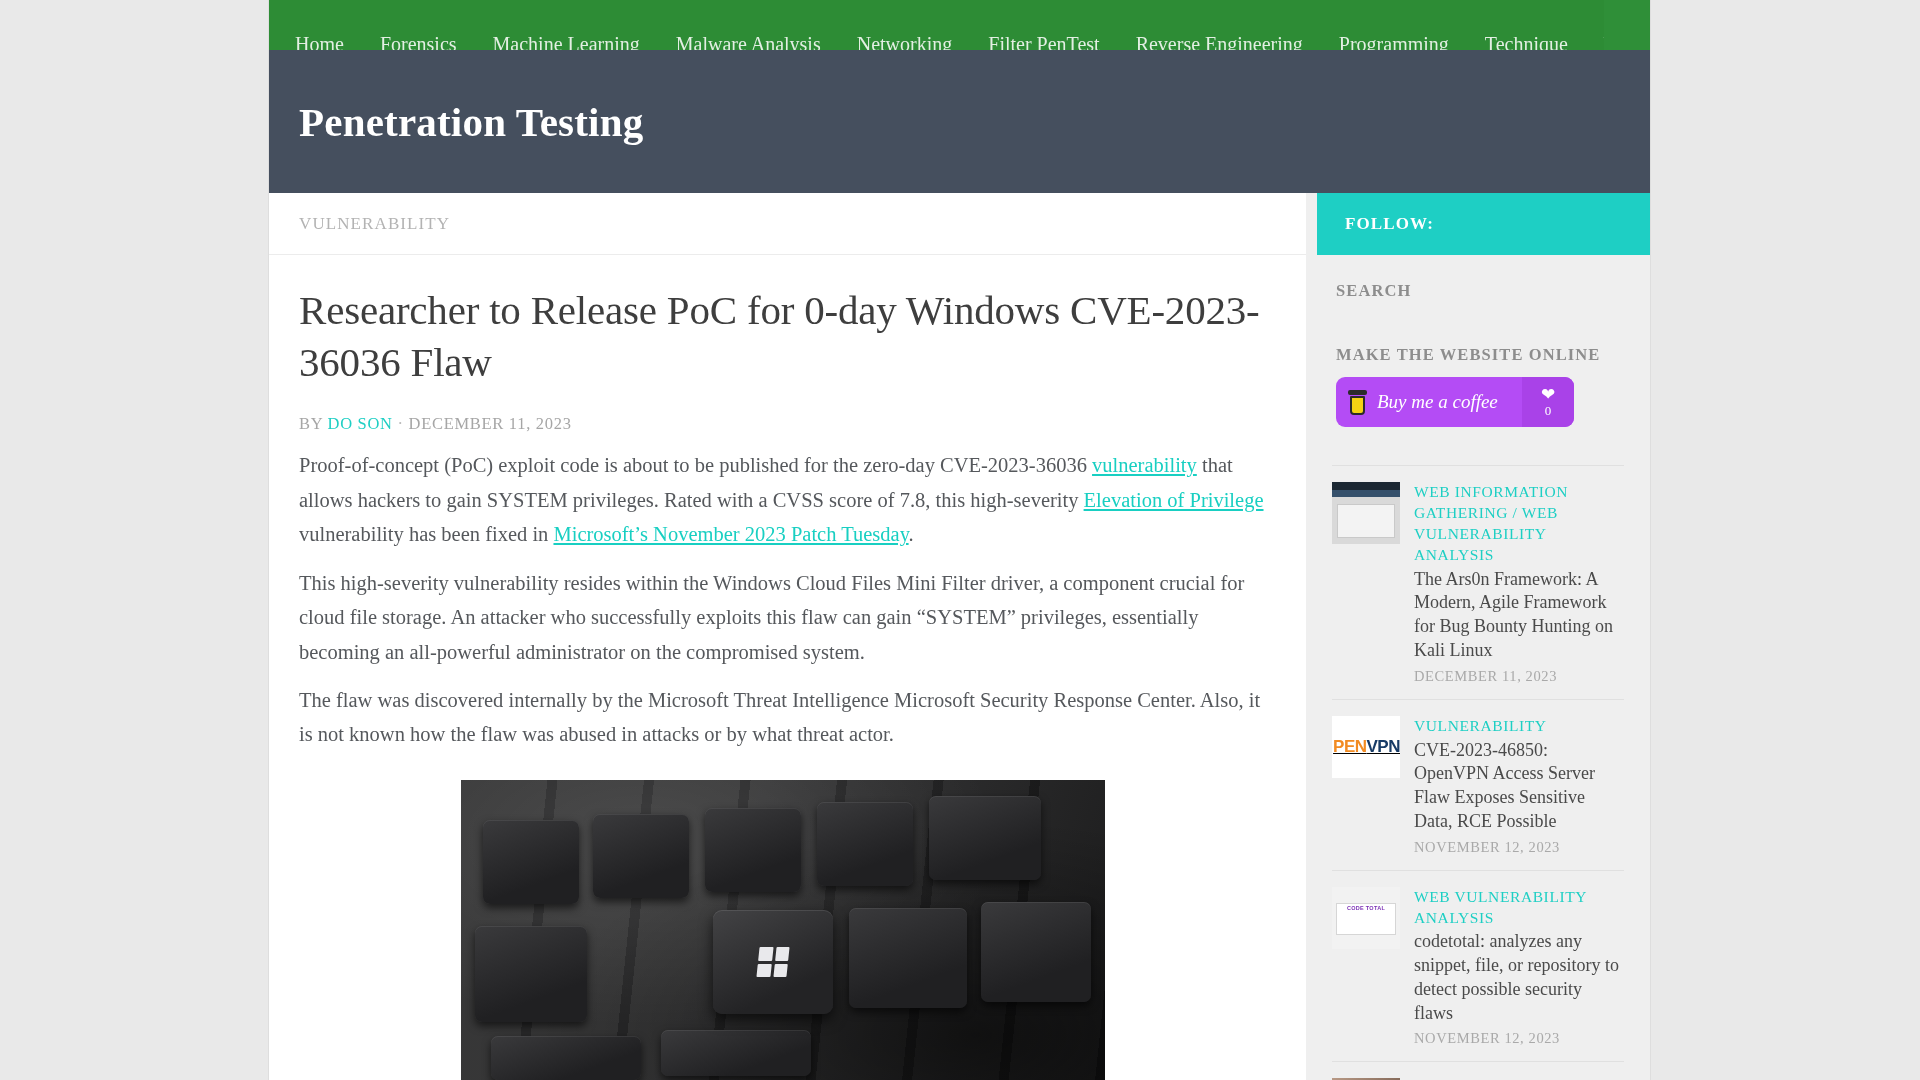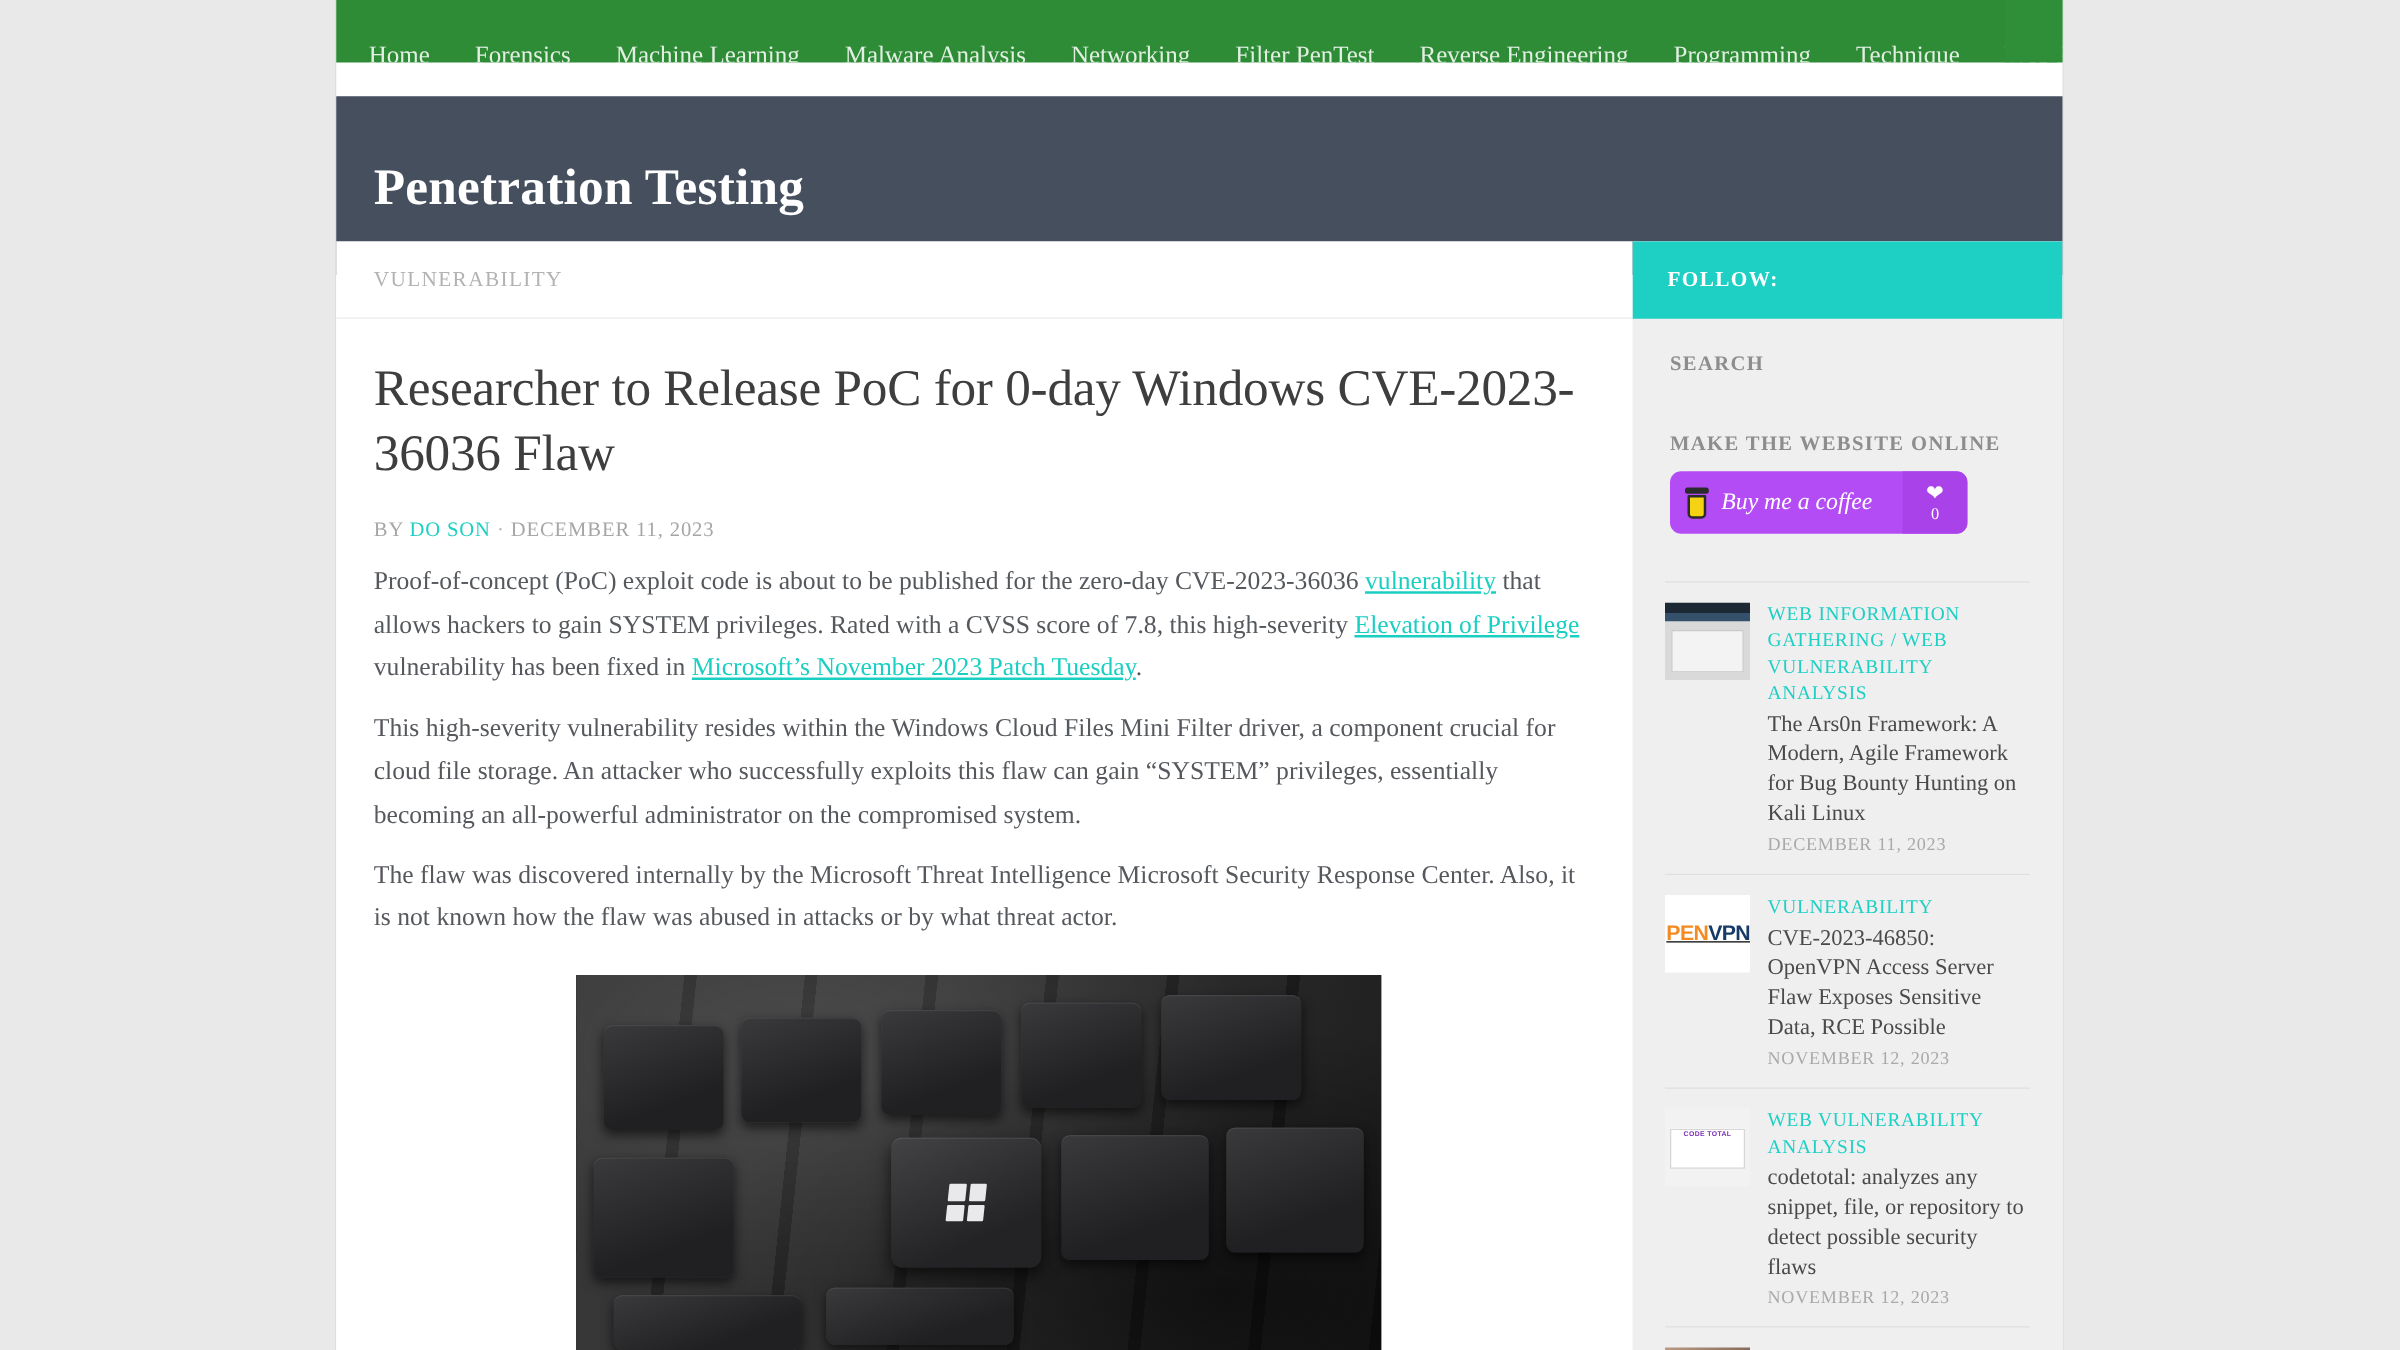--- a/index.html
+++ b/index.html
@@ -54,21 +54,20 @@
   }
 
   
   .masthead {
     position: absolute;
     left: 269px; top: 50px;
     width: 1381px; height: 143px;
     background: #454f5e;
     display: flex;
     align-items: center;
-    margin-top: 27px;
   }
   .site-title {
     color: #ffffff;
     font-family: "Liberation Serif", serif;
     font-weight: bold;
     font-size: 41px;
     letter-spacing: .2px;
     padding-left: 30px;
   }
 
@@ -184,20 +183,21 @@
     height: 887px;
     background: #efefef;
     overflow: hidden;
   }
   .follow-bar {
     height: 62px;
     background: #1ecfc4;
     display: flex;
     align-items: center;
     padding-left: 28px;
+    margin-left: 11px;
   }
   .follow-bar .lbl {
     color: #ffffff;
     font-size: 17px;
     letter-spacing: 1.1px;
     text-transform: uppercase;
     font-family: "Liberation Serif", serif;
     font-weight: bold;
   }
   .widget { padding: 26px 30px 0 30px; }

